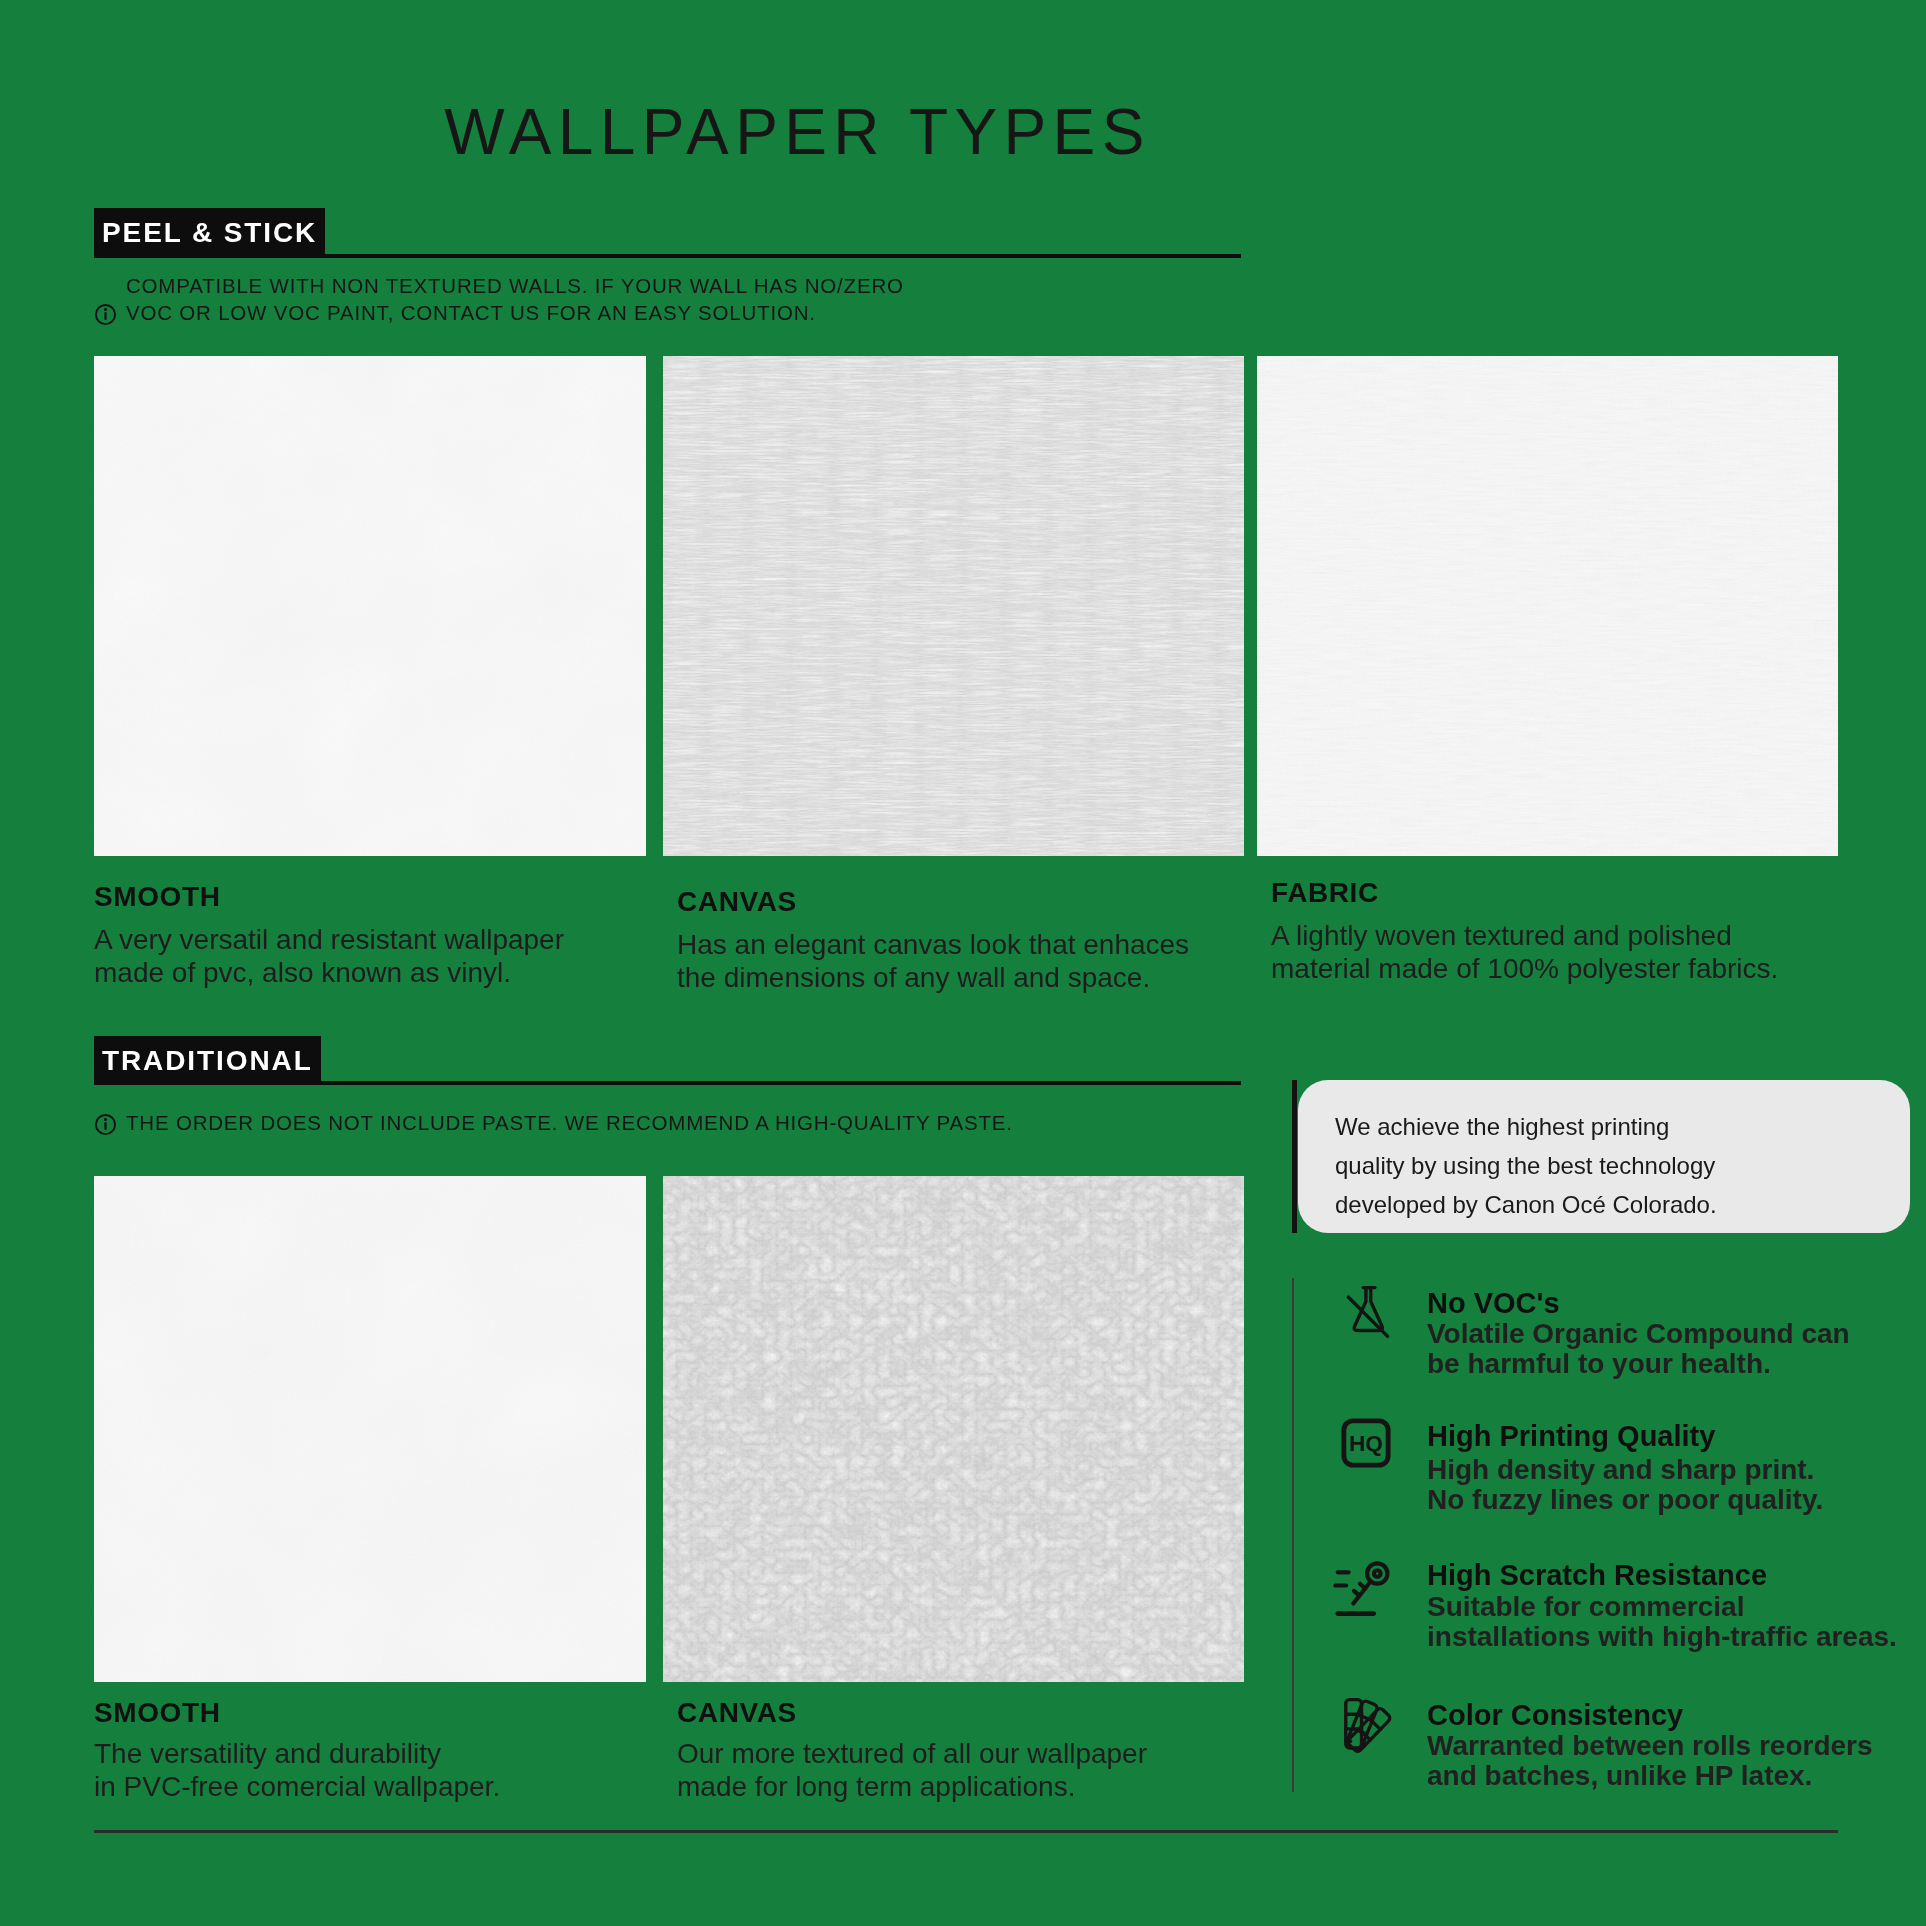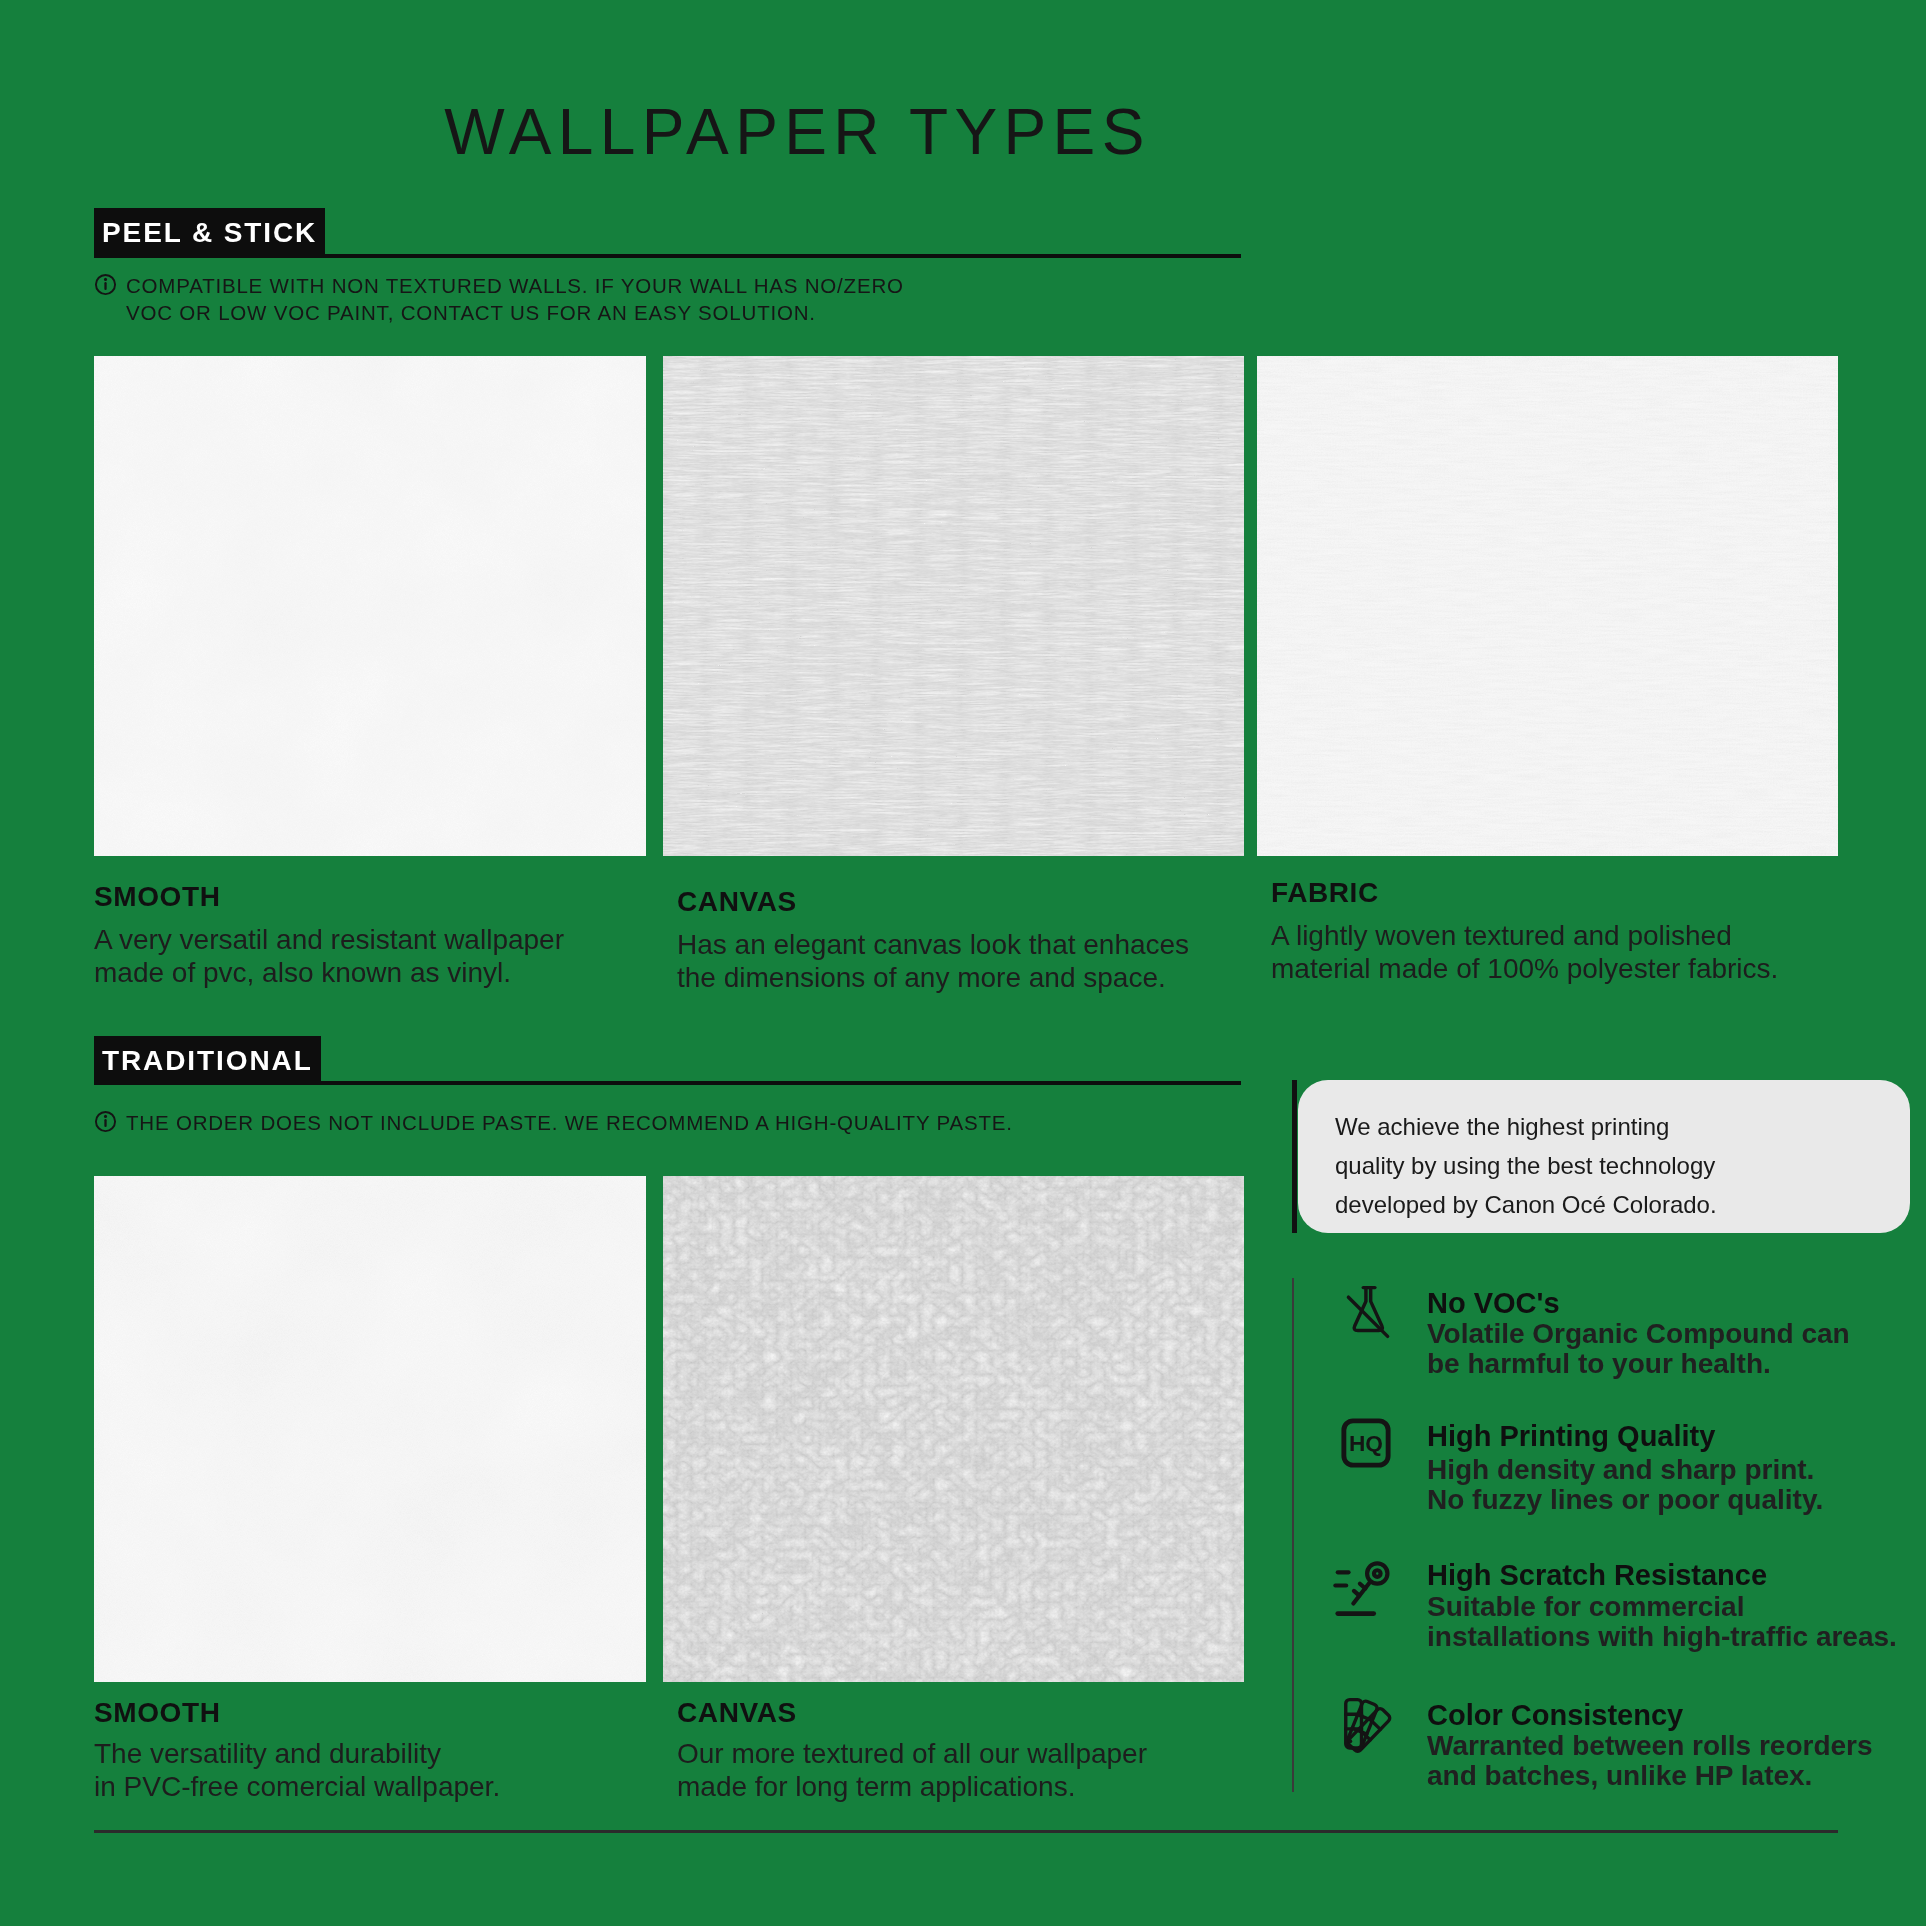--- a/index.html
+++ b/index.html
@@ -4,21 +4,21 @@
 <style>
   html,body{margin:0;padding:0;background:#ffffff;}
   .page{position:relative;width:1926px;height:1926px;background:#15803d;overflow:hidden;
         font-family:"Liberation Sans", sans-serif;color:#1a1a1a;}
   .abs{position:absolute;}
   .page-title{left:94px;top:95px;width:1407px;text-align:center;
       font-size:64px;font-weight:300;letter-spacing:6.4px;color:#161616;white-space:nowrap;}
   .sec-label{background:#0d0d0d;color:#ffffff;font-size:28px;font-weight:700;
       letter-spacing:1.9px;height:49px;line-height:50px;padding:0 8px;white-space:nowrap;z-index:2;}
   .sec-line{background:#0d0d0d;height:3.9px;}
-  .note-row{display:flex;align-items:flex-start;}
+  .note-row{display:flex;align-items:flex-end;}
   .note{font-size:20.5px;letter-spacing:0.8px;color:#161616;font-weight:400;line-height:27px;white-space:nowrap;}
   .note-icon{width:23px;height:23px;margin-right:9px;margin-top:1.3px;flex:0 0 auto;}
   .sw-label{font-size:28px;font-weight:700;letter-spacing:0.6px;color:#101010;white-space:nowrap;}
   .sw-desc{font-size:28px;font-weight:400;color:#1d1d1d;line-height:33px;white-space:nowrap;}
   .panel{background:#e9e9e9;}
   .panel-text{font-size:24px;line-height:39px;color:#1a1a1a;font-weight:400;white-space:nowrap;}
   .feat-title{font-size:29px;font-weight:700;color:#0f0f0f;white-space:nowrap;}
   .feat-desc{font-size:28px;font-weight:700;color:#202020;line-height:29.5px;white-space:nowrap;}
   .vbar{background:#111111;}
   .vline{background:#3a3a3a;}
@@ -131,21 +131,21 @@
 
   <div class="abs sw-label" style="left:94px;top:881px;">SMOOTH</div>
   <div class="abs sw-desc" style="left:94px;top:923px;">
     <div>A very versatil and resistant wallpaper</div>
     <div>made of pvc, also known as vinyl.</div>
   </div>
 
   <div class="abs sw-label" style="left:677px;top:886px;">CANVAS</div>
   <div class="abs sw-desc" style="left:677px;top:928px;">
     <div>Has an elegant canvas look that enhaces</div>
-    <div>the dimensions of any more and space.</div>
+    <div>the dimensions of any wall and space.</div>
   </div>
 
   <div class="abs sw-label" style="left:1271px;top:877px;">FABRIC</div>
   <div class="abs sw-desc" style="left:1271px;top:919px;">
     <div>A lightly woven textured and polished</div>
     <div>material made of 100% polyester fabrics.</div>
   </div>
 
   <div class="abs sec-line" style="left:94px;top:1081px;width:1147px;"></div>
   <div class="abs sec-label" style="left:94px;top:1036px;">TRADITIONAL</div>

